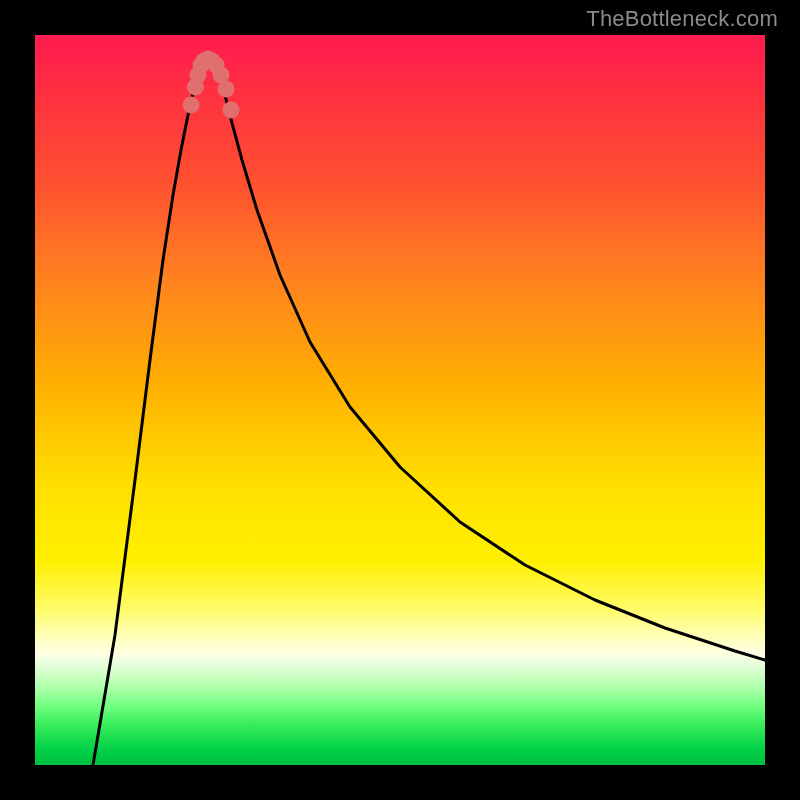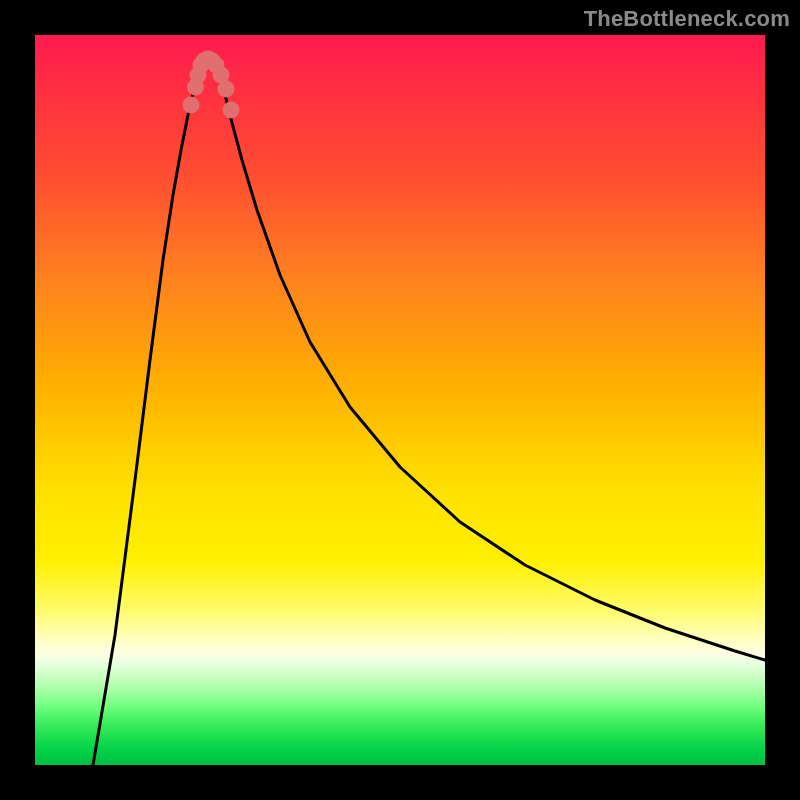--- a/index.html
+++ b/index.html
@@ -57,25 +57,25 @@
   svg.curve {
     position: absolute;
     left: 0;
     top: 0;
     width: 730px;
     height: 730px;
   }
   .watermark {
     position: absolute;
     top: 6px;
-    right: 10px;
+    right: 22px;
     font-family: Arial, Helvetica, sans-serif;
     font-size: 22px;
     color: #8a8a8a;
-    font-weight: 700;
+    font-weight: 400;
     letter-spacing: 0.2px;
   }
 </style>
 </head>
 <body>
 
 <div class="frame">
 
   <div class="plot">
     <div class="gradient"></div>

